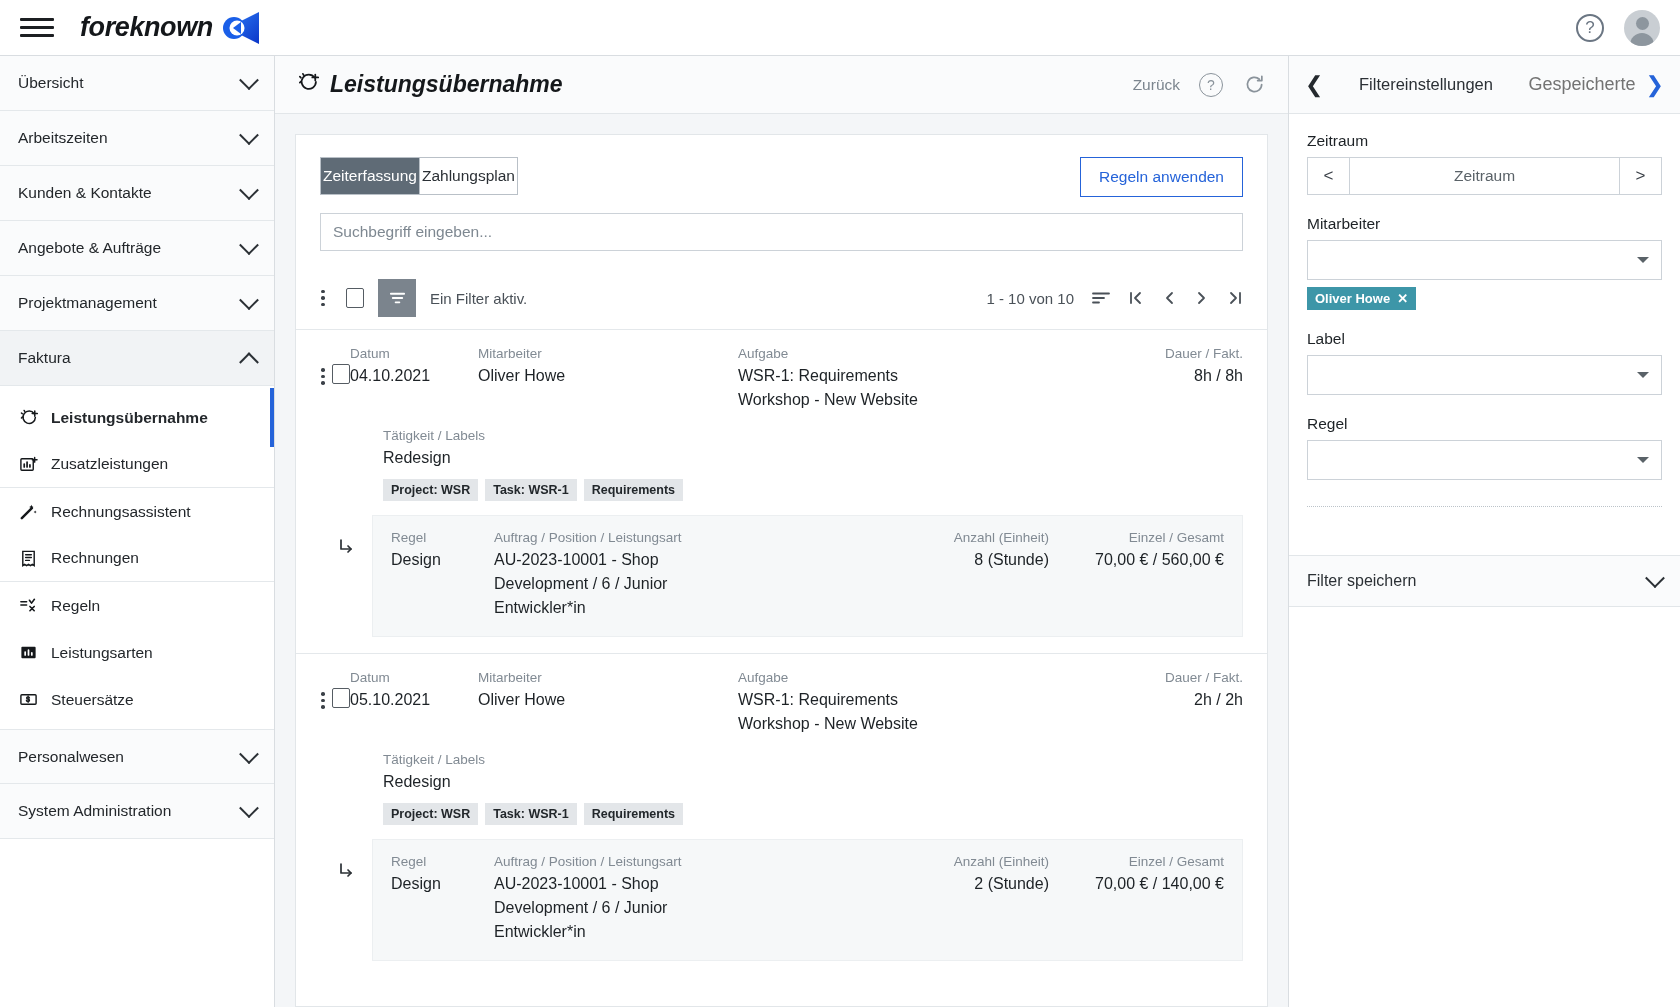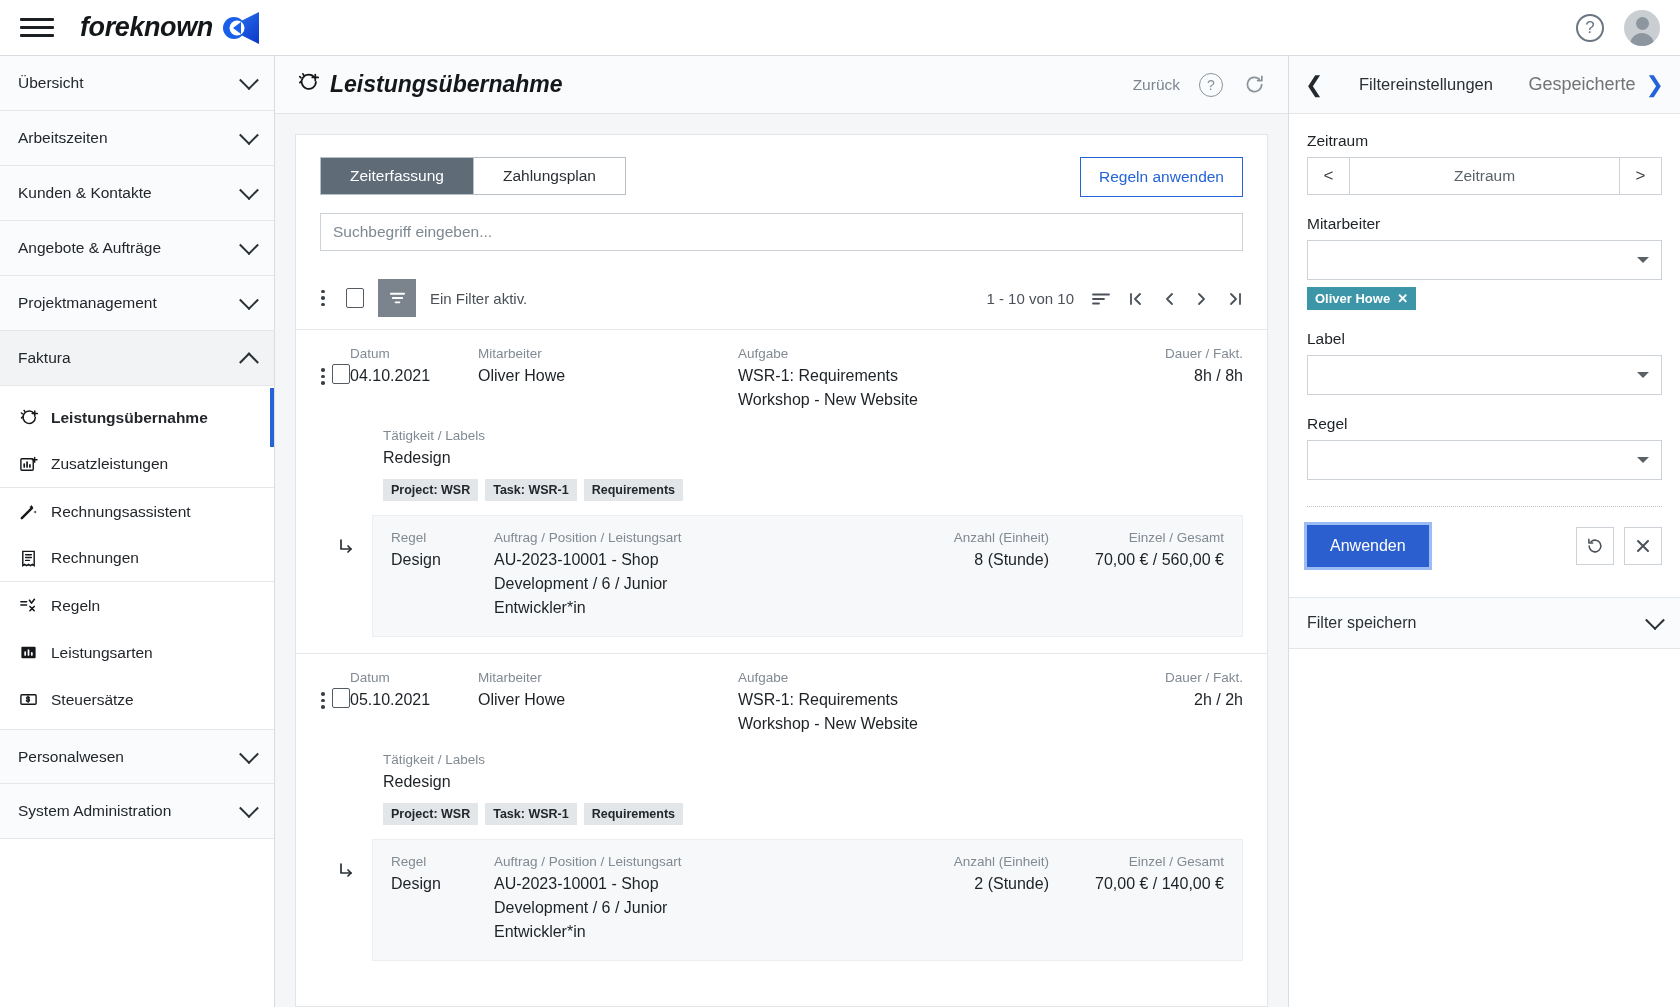--- a/index.html
+++ b/index.html
@@ -81,21 +81,21 @@
   .circ-ic { width:24px; height:24px; border-radius:50%; border:1.8px solid #8a939b; color:#8a939b;
     display:flex; align-items:center; justify-content:center; font-size:14px; cursor:pointer; }
   .refresh-ic { width:24px; height:24px; color:#8a939b; cursor:pointer; display:flex; align-items:center; justify-content:center;}
 
   .card {
     margin:20px 20px 0 20px; background:#ffffff; border:1px solid #e2e6e9;
     flex:1; min-height:0; display:flex; flex-direction:column; overflow:hidden;
   }
   .card-top { padding:22px 24px 0 24px; }
   .tabs { display:inline-flex; border:1px solid #b9c0c7; }
-  .tab { padding:9px 29px; font-size:15.5px; cursor:pointer; background:#ffffff; color:#2b3035; }
+  .tab { padding:9px 2px; font-size:15.5px; cursor:pointer; background:#ffffff; color:#2b3035; }
   .tab.active { background:#5f6b76; color:#ffffff; }
   .tab + .tab { border-left:1px solid #b9c0c7; }
   .apply-rules {
     float:right; border:1.5px solid #2563d9; color:#2563d9; background:#ffffff;
     padding:10px 18px; font-size:15.5px; cursor:pointer;
   }
   .search-row { padding:16px 24px 0 24px; }
   .search-input {
     width:100%; height:38px; border:1px solid #ccd2d8; padding:0 12px;
     font-size:15.5px; color:#2b3035; font-family:"Liberation Sans", sans-serif;
@@ -108,21 +108,21 @@
     padding:12px 24px 12px 18px; border-bottom:1px solid #e4e8eb;
     margin-top:16px;
   }
   .kebab { width:18px; display:flex; flex-direction:column; align-items:center; gap:3px; cursor:pointer; }
   .kebab i { width:3.5px; height:3.5px; background:#3b4148; border-radius:50%; display:block; }
   .cbox { width:18px; height:20px; border:1.6px solid #555c63; border-radius:2px; cursor:pointer; background:#fff;}
   .filter-btn {
     width:38px; height:38px; background:#7b848d; display:flex; align-items:center; justify-content:center; cursor:pointer;
   }
   .toolbar-text { font-size:15px; color:#4a5158; }
-  .toolbar-right { margin-left:auto; display:flex; align-items:flex-end; gap:17px; font-size:15px; color:#4a5158; }
+  .toolbar-right { margin-left:auto; display:flex; align-items:flex-start; gap:17px; font-size:15px; color:#4a5158; }
   .pg-ic { color:#4a5158; cursor:pointer; display:flex; align-items:center; justify-content:center; }
 
   .list { flex:1; min-height:0; overflow:hidden; }
   .entry { padding:16px 24px 0 18px; }
   .entry + .entry { border-top:1px solid #e4e8eb; margin-top:14px; }
   .entry-main { display:flex; align-items:flex-start; }
   .entry-cols { flex:1; display:flex; }
   .col { min-width:0; }
   .col-datum { width:128px; }
   .col-mit { width:260px; }
@@ -589,36 +589,20 @@
         </div>
 
         <div class="f-label mt">Regel</div>
         <div class="f-select">
           <span></span>
           <span class="caret"></span>
         </div>
 
         <div class="dots-sep"></div>
 
-        <div class="rp-actions">
-          <div class="btn-apply">Anwenden</div>
-          <div class="rp-actions-right">
-            <div class="sq-btn">
-              <svg width="18" height="18" viewBox="0 0 20 20" fill="none" stroke="#4a5158" stroke-width="1.7">
-                <path d="M3.5 10 a6.5 6.5 0 1 0 2-4.7" stroke-linecap="round"></path>
-                <path d="M3.2 2.5 v4.2 h4.2" stroke-linecap="round" stroke-linejoin="round"></path>
-              </svg>
-            </div>
-            <div class="sq-btn">
-              <svg width="16" height="16" viewBox="0 0 16 16" fill="none" stroke="#4a5158" stroke-width="2">
-                <path d="M3 3 L13 13 M13 3 L3 13" stroke-linecap="round"></path>
-              </svg>
-            </div>
-          </div>
-        </div>
       </div>
 
       <div class="rp-save">
         <span>Filter speichern</span>
         <span class="chev down"></span>
       </div>
     </div>
 
   </div>
 </div>

